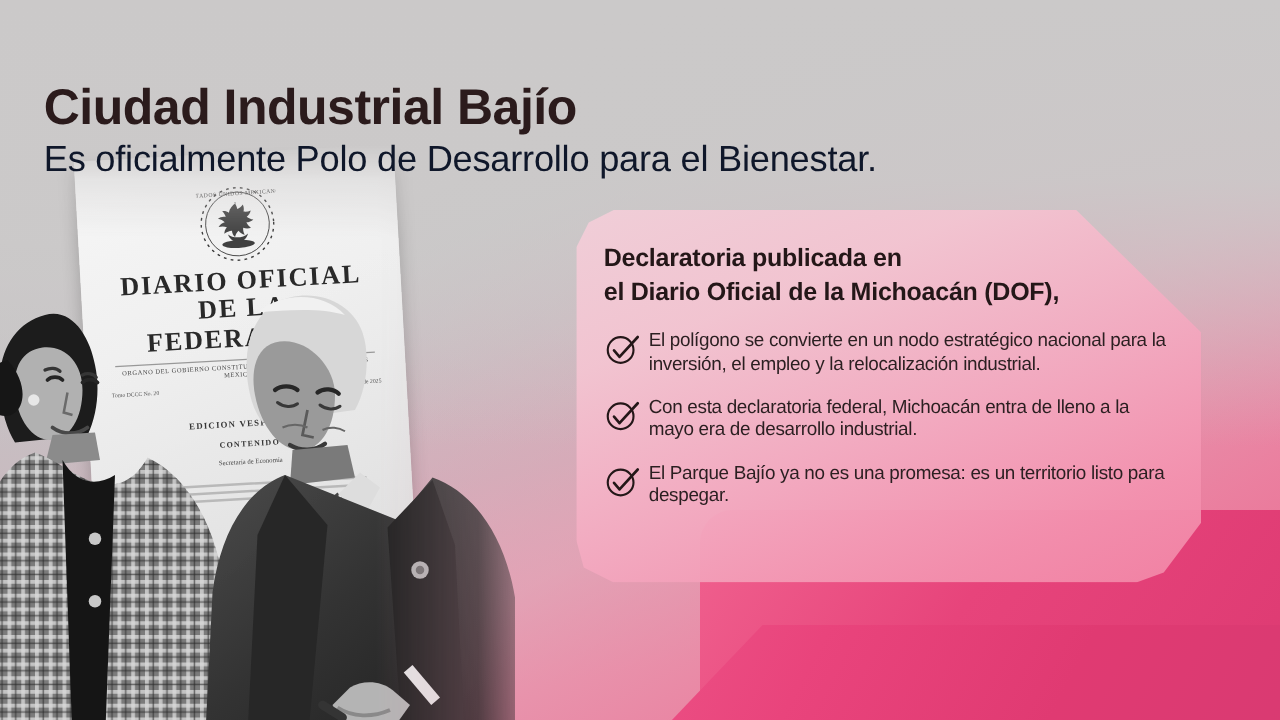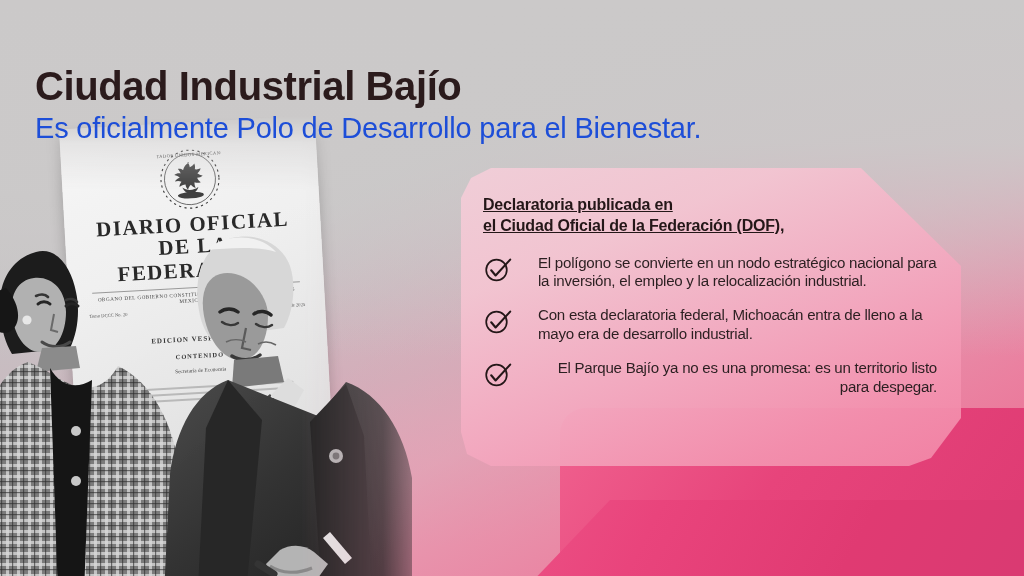--- a/index.html
+++ b/index.html
@@ -92,21 +92,21 @@
   .p-man{left:168px;top:116px;width:250px;height:362px;}
 
   
   .title{
     position:absolute;left:35px;top:38px;
     font-size:40px;font-weight:700;color:#2b1b1c;letter-spacing:-0.4px;
     line-height:1.06;white-space:nowrap;
   }
   .subtitle{
     position:absolute;left:35px;top:87px;
-    font-size:29px;font-weight:400;color:#1d4ed8;letter-spacing:-0.2px;
+    font-size:29px;font-weight:400;color:#0f172a;letter-spacing:-0.2px;
     line-height:1.2;white-space:nowrap;
   }
 
   
   .callout{
     position:absolute;left:461px;top:168px;width:500px;height:298px;
     background:linear-gradient(158deg,
         rgba(241,206,216,0.97) 0%,
         rgba(243,196,209,0.96) 26%,
         rgba(243,168,191,0.95) 58%,
@@ -115,27 +115,26 @@
     clip-path:polygon(
       0px 30px, 10px 10px, 30px 0px,
       400px 0px, 500px 98px,
       500px 250px, 470px 290px, 448px 298px,
       30px 298px, 6px 286px, 0px 264px);
     box-shadow:0 8px 26px rgba(150,40,80,0.16);
   }
   .callout-body{position:absolute;left:0;top:0;width:500px;height:298px;padding:26px 24px 0 22px;box-sizing:border-box;}
 
   .co-head{
-    font-size:16px;font-weight:700;color:#241718;line-height:1.33;letter-spacing:-0.2px;
+    font-size:20px;font-weight:700;color:#241718;line-height:1.33;letter-spacing:-0.2px;
     margin:0 0 16px 0;
-    text-decoration:underline;
   }
   .bullets{display:block;}
-  .bullet{display:flex;align-items:flex-start;margin-bottom:15px;gap:19px;}
-  .bullet:last-child{margin-bottom:0;text-align:right;}
+  .bullet{display:flex;align-items:flex-start;margin-bottom:15px;}
+  .bullet:last-child{margin-bottom:0;}
   .chk{flex:0 0 auto;width:30px;height:30px;margin-right:6px;margin-top:1px;}
   .btxt{
     font-size:15.1px;line-height:1.22;color:#2b1f21;letter-spacing:-0.25px;font-weight:400;
     padding-top:1px;
   }
 </style>
 </head>
 <body>
 
 <div class="stage">
@@ -268,21 +267,21 @@
   <div class="magenta-wedge"></div>
 
   <h1 class="title">Ciudad Industrial Bajío</h1>
   <h2 class="subtitle">Es oficialmente Polo de Desarrollo para el Bienestar.</h2>
 
   <div class="callout"></div>
   <div class="callout-body" style="position:absolute;left:461px;top:168px;">
 
     <div class="co-head">
       <div>Declaratoria publicada en</div>
-      <div>el Ciudad Oficial de la Federación (DOF),</div>
+      <div>el Diario Oficial de la Michoacán (DOF),</div>
     </div>
 
     <div class="bullets">
 
       <div class="bullet">
         <span class="chk">
           <svg viewBox="0 0 30 30" width="30" height="30">
             <circle cx="13.5" cy="16" r="10.3" fill="none" stroke="#241718" stroke-width="1.7"></circle>
             <path d="M8.2 16.3l4.4 5.2L27.2 5.6" fill="none" stroke="#241718" stroke-width="2.1" stroke-linecap="round" stroke-linejoin="round"></path>
           </svg>

